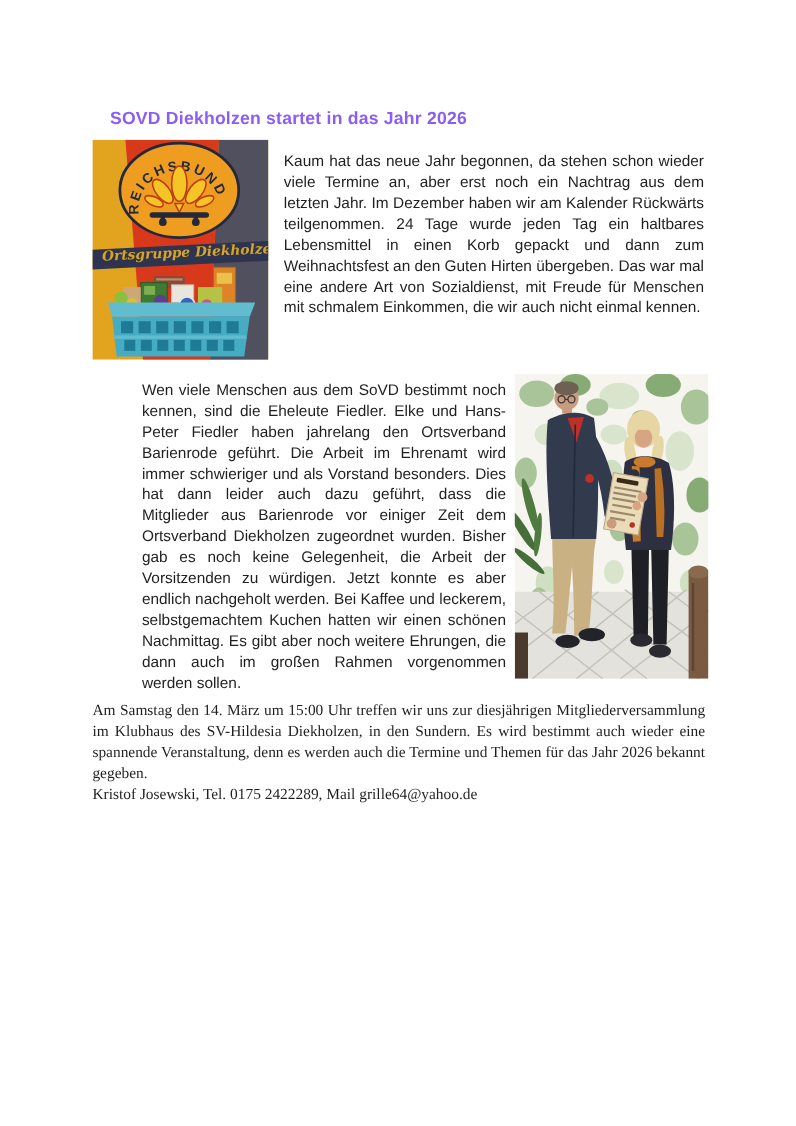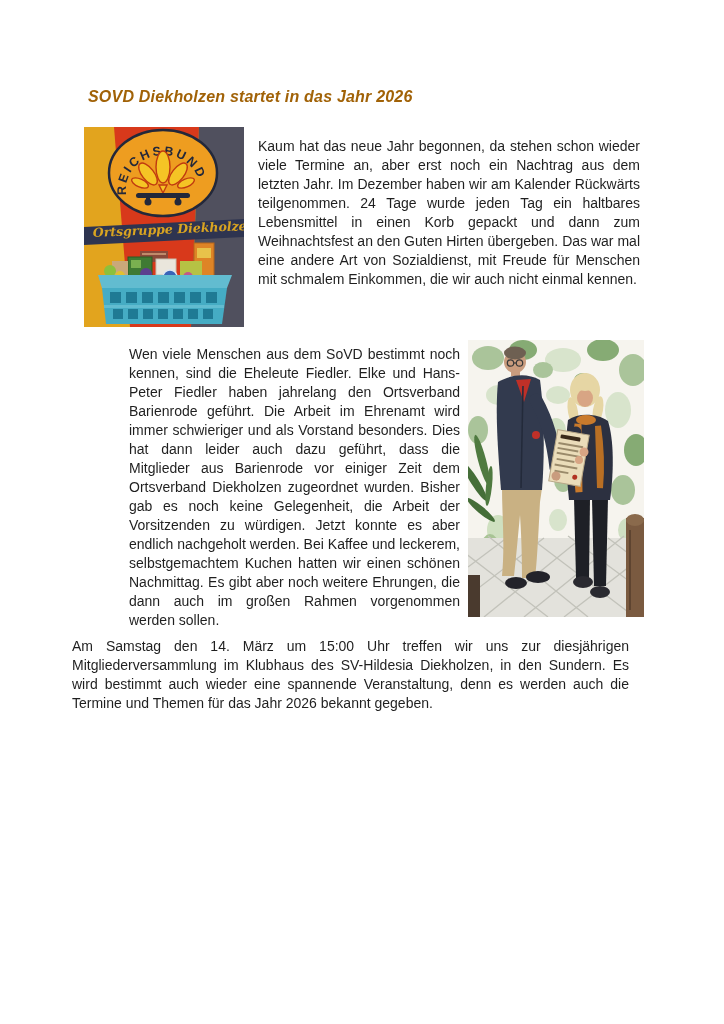--- a/index.html
+++ b/index.html
@@ -6,31 +6,31 @@
   .page{
     position:relative;
     width:724px;height:1024px;
     background:#ffffff;
     font-family:"Liberation Sans", sans-serif;
     color:#1f1f1f;
     overflow:hidden;
   }
   .title{
     position:absolute;left:84px;top:84px;width:560px;
-    font-size:16px;font-weight:700;letter-spacing:.2px;margin:4px;color:#a16207;font-style:italic;
+    font-size:16px;font-weight:700;letter-spacing:.2px;margin:16px;color:#8b5cf6;
   }
   p{margin:0;font-size:14px;line-height:19px;}
   .just{text-align:justify;}
   .sec1{position:absolute;left:84px;top:127px;width:556px;display:flex;}
   .sec1 .photo{width:160px;height:200px;margin-right:14px;flex:none;}
   .sec1 p{width:382px;margin-top:10px;}
   .sec2{position:absolute;left:84px;top:340px;width:560px;display:flex;}
   .sec2 p{width:376px;margin-top:5px;margin-right:8px;margin-left:45px;}
   .sec2 .photo2{width:176px;height:277px;flex:none;}
-  .sec3{position:absolute;left:72px;top:637px;width:557px;}
+  .sec3{position:absolute;left:84px;top:637px;width:557px;font-family:Liberation Serif, serif;}
   .sec3 p{margin:0;}
   svg{display:block;}
   .script-text{font-family:"DejaVu Serif", serif;font-style:italic;font-weight:bold;}
   .arc-text{font-family:"Liberation Sans", sans-serif;font-weight:bold;letter-spacing:2.5px;}
 </style>
 </head>
 <body>
 
 <div class="page">
 
@@ -220,15 +220,16 @@
         <circle cx="110" cy="136" r="2.5" fill="#B23322"></circle>
       </g>
       <circle cx="88" cy="136" r="4.5" fill="#C99C7E"></circle>
       <circle cx="116" cy="112" r="4.5" fill="#D8A584"></circle>
       <circle cx="111" cy="120" r="4" fill="#D8A584"></circle>
     </svg>
   </div>
 
   <div class="sec3">
     <p class="just">Am Samstag den 14. März um 15:00 Uhr treffen wir uns zur diesjährigen Mitgliederversammlung im Klubhaus des SV-Hildesia Diekholzen, in den Sundern. Es wird bestimmt auch wieder eine spannende Veranstaltung, denn es werden auch die Termine und Themen für das Jahr 2026 bekannt gegeben.</p>
+    <p>Kristof Josewski, Tel. 0175 2422289, Mail grille64@yahoo.de</p>
   </div>
 
 </div>
 
 </body></html>

